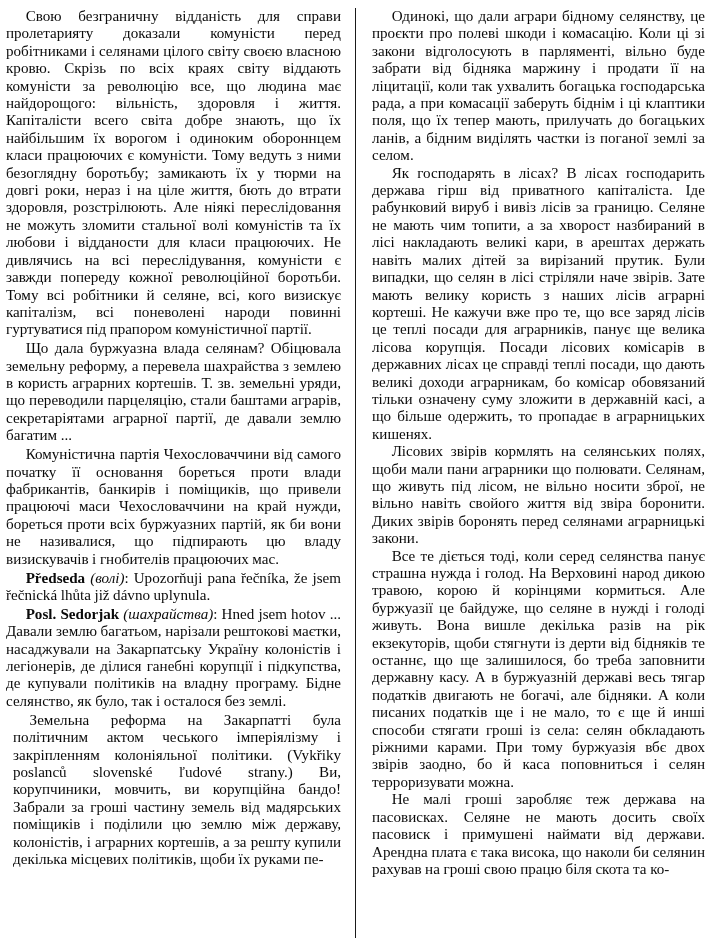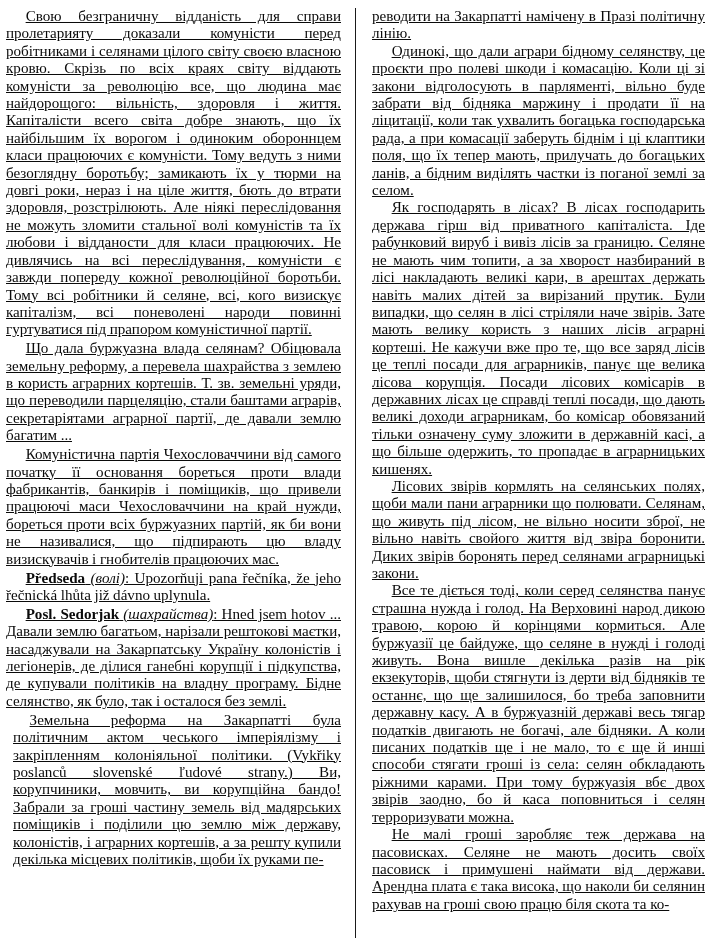--- a/index.html
+++ b/index.html
@@ -65,42 +65,40 @@
     margin-top: 1.5px;
   }
   .speaker {
     font-weight: bold;
   }
   .ital {
     font-style: italic;
   }
   .blk {
     display: block;
-    text-decoration: underline;
   }
 </style>
 </head>
 <body>
 
 <div class="page">
   <div class="columns">
 
     <div class="col col-left">
       <p class="blk">Свою безграничну відданість для справи пролетарияту доказали комуністи перед робітниками і селянами цілого світу своєю власною кровю. Скрізь по всіх краях світу віддають комуністи за революцію все, що людина має найдорощого: вільність, здоровля і життя. Капіталісти всего світа добре знають, що їх найбільшим їх ворогом і одиноким обороннцем класи працюючих є комуністи. Тому ведуть з ними безоглядну боротьбу; замикають їх у тюрми на довгі роки, нераз і на ціле життя, бють до втрати здоровля, розстрілюють. Але ніякі переслідовання не можуть зломити стальної волі комуністів та їх любови і відданости для класи працюючих. Не дивлячись на всі переслідування, комуністи є завжди попереду кожної революційної боротьби. Тому всі робітники й селяне, всі, кого визискує капіталізм, всі поневолені народи повинні гуртуватися під прапором комуністичної партії.</p>
       <p class="blk gap-above">Що дала буржуазна влада селянам? Обіцювала земельну реформу, а перевела шахрайства з землею в користь аграрних кортешів. Т. зв. земельні уряди, що переводили парцеляцію, стали баштами аграрів, секретаріятами аграрної партії, де давали землю багатим ...</p>
       <p class="blk gap-above">Комуністична партія Чехословаччини від самого початку її основання бореться проти влади фабрикантів, банкирів і поміщиків, що привели працюючі маси Чехословаччини на край нужди, бореться проти всіх буржуазних партій, як би вони не називалися, що підпирають цю владу визискувачів і гнобителів працюючих мас.</p>
-      <p class="blk gap-above"><span class="speaker">Předseda</span> <span class="ital">(волі)</span><span>: Upozorňuji pana řečníka, že jeho řečnická lhůta již dávno uplynula.</span></p>
+      <p class="blk gap-above"><span class="speaker">Předseda</span> <span class="ital">(волі)</span><span>: Upozorňuji pana řečníka, že jsem řečnická lhůta již dávno uplynula.</span></p>
       <p class="blk gap-above"><span class="speaker">Posl. Sedorjak</span> <span class="ital">(шахрайства)</span><span>: Hned jsem hotov ... Давали землю багатьом, нарізали рештокові маєтки, насаджували на Закарпатську Україну колоністів і легіонерів, де ділися ганебні корупції і підкупства, де купували політиків на владну програму. Бідне селянство, як було, так і осталося без землі.</span></p>
       <p class="blk dash gap-above">Земельна реформа на Закарпатті була політичним актом чеського імперіялізму і закріпленням колоніяльної політики. (Vykřiky poslanců slovenské ľudové strany.) Ви, корупчиники, мовчить, ви корупційна бандо! Забрали за гроші частину земель від мадярських поміщиків і поділили цю землю між державу, колоністів, і аграрних кортешів, а за решту купили декілька місцевих політиків, щоби їх руками пе-</p>
     </div>
 
     <div class="divider"></div>
 
     <div class="col col-right">
-      <p class="blk noindent">реводити на Закарпатті намічену в Празі політичну лінію.</p>
       <p class="blk">Одинокі, що дали аграри бідному селянству, це проєкти про полеві шкоди і комасацію. Коли ці зі закони відголосують в парляменті, вільно буде забрати від бідняка маржину і продати її на ліцитації, коли так ухвалить богацька господарська рада, а при комасації заберуть біднім і ці клаптики поля, що їх тепер мають, прилучать до богацьких ланів, а бідним виділять частки із поганої землі за селом.</p>
       <p class="blk">Як господарять в лісах? В лісах господарить держава гірш від приватного капіталіста. Іде рабунковий вируб і вивіз лісів за границю. Селяне не мають чим топити, а за хворост назбираний в лісі накладають великі кари, в арештах держать навіть малих дітей за вирізаний прутик. Були випадки, що селян в лісі стріляли наче звірів. Зате мають велику користь з наших лісів аграрні кортеші. Не кажучи вже про те, що все заряд лісів це теплі посади для аграрників, панує ще велика лісова корупція. Посади лісових комісарів в державних лісах це справді теплі посади, що дають великі доходи аграрникам, бо комісар обовязаний тільки означену суму зложити в державній касі, а що більше одержить, то пропадає в аграрницьких кишенях.</p>
       <p class="blk">Лісових звірів кормлять на селянських полях, щоби мали пани аграрники що полювати. Селянам, що живуть під лісом, не вільно носити зброї, не вільно навіть свойого життя від звіра боронити. Диких звірів боронять перед селянами аграрницькі закони.</p>
       <p class="blk">Все те діється тоді, коли серед селянства панує страшна нужда і голод. На Верховині народ дикою травою, корою й корінцями кормиться. Але буржуазії це байдуже, що селяне в нужді і голоді живуть. Вона вишле декілька разів на рік екзекуторів, щоби стягнути із дерти від бідняків те останнє, що ще залишилося, бо треба заповнити державну касу. А в буржуазній державі весь тягар податків двигають не богачі, але бідняки. А коли писаних податків ще і не мало, то є ще й инші способи стягати гроші із села: селян обкладають ріжними карами. При тому буржуазія вбє двох звірів заодно, бо й каса поповниться і селян терроризувати можна.</p>
       <p class="blk">Не малі гроші заробляє теж держава на пасовисках. Селяне не мають досить своїх пасовиск і примушені наймати від держави. Арендна плата є така висока, що наколи би селянин рахував на гроші свою працю біля скота та ко-</p>
     </div>
 
   </div>
 </div>
 

